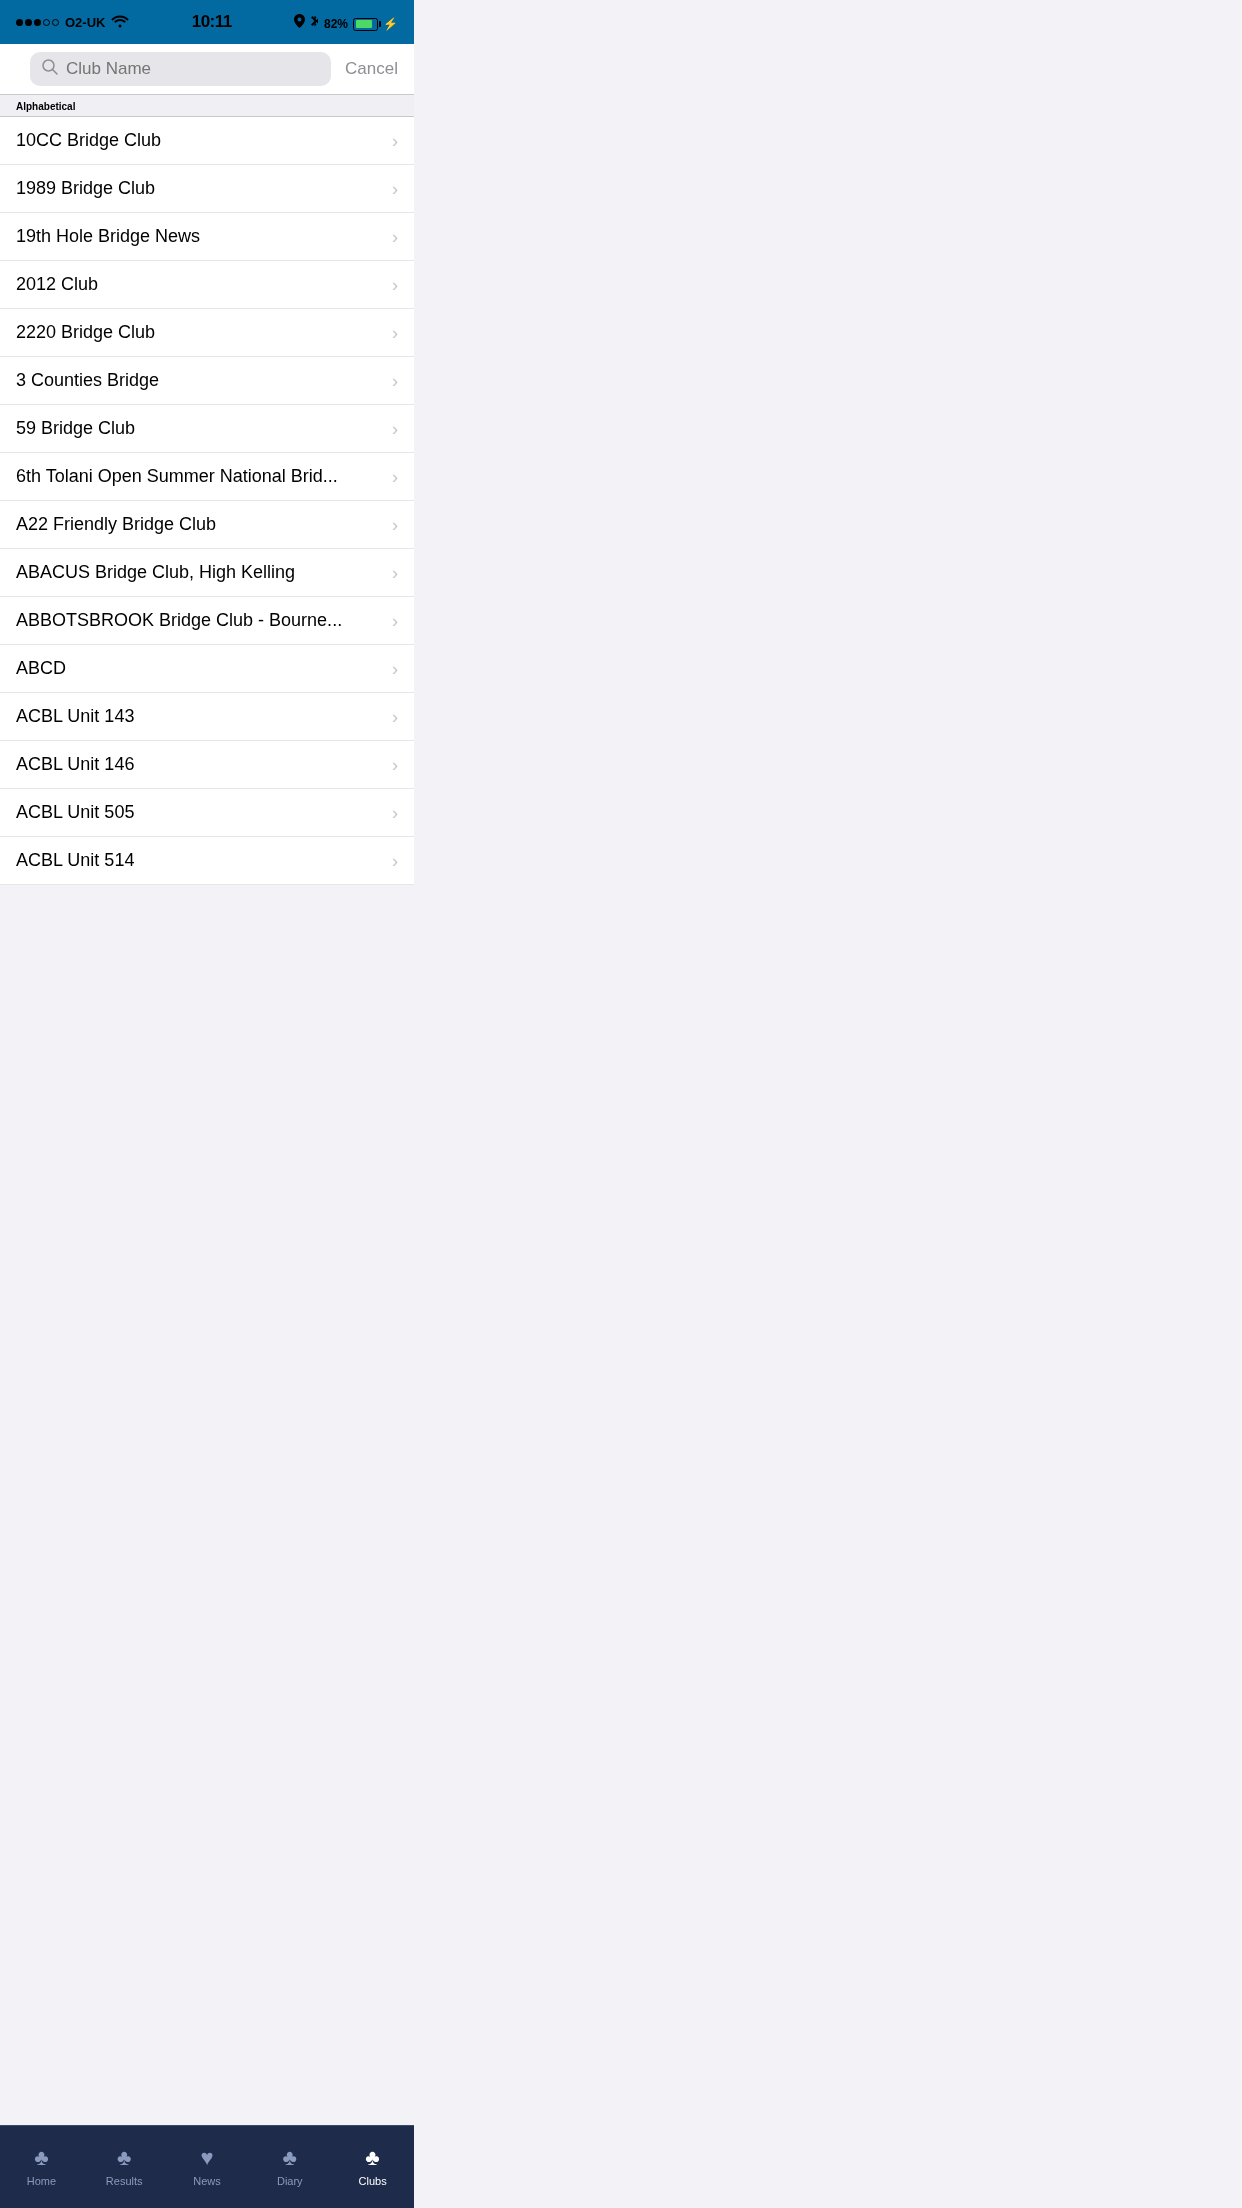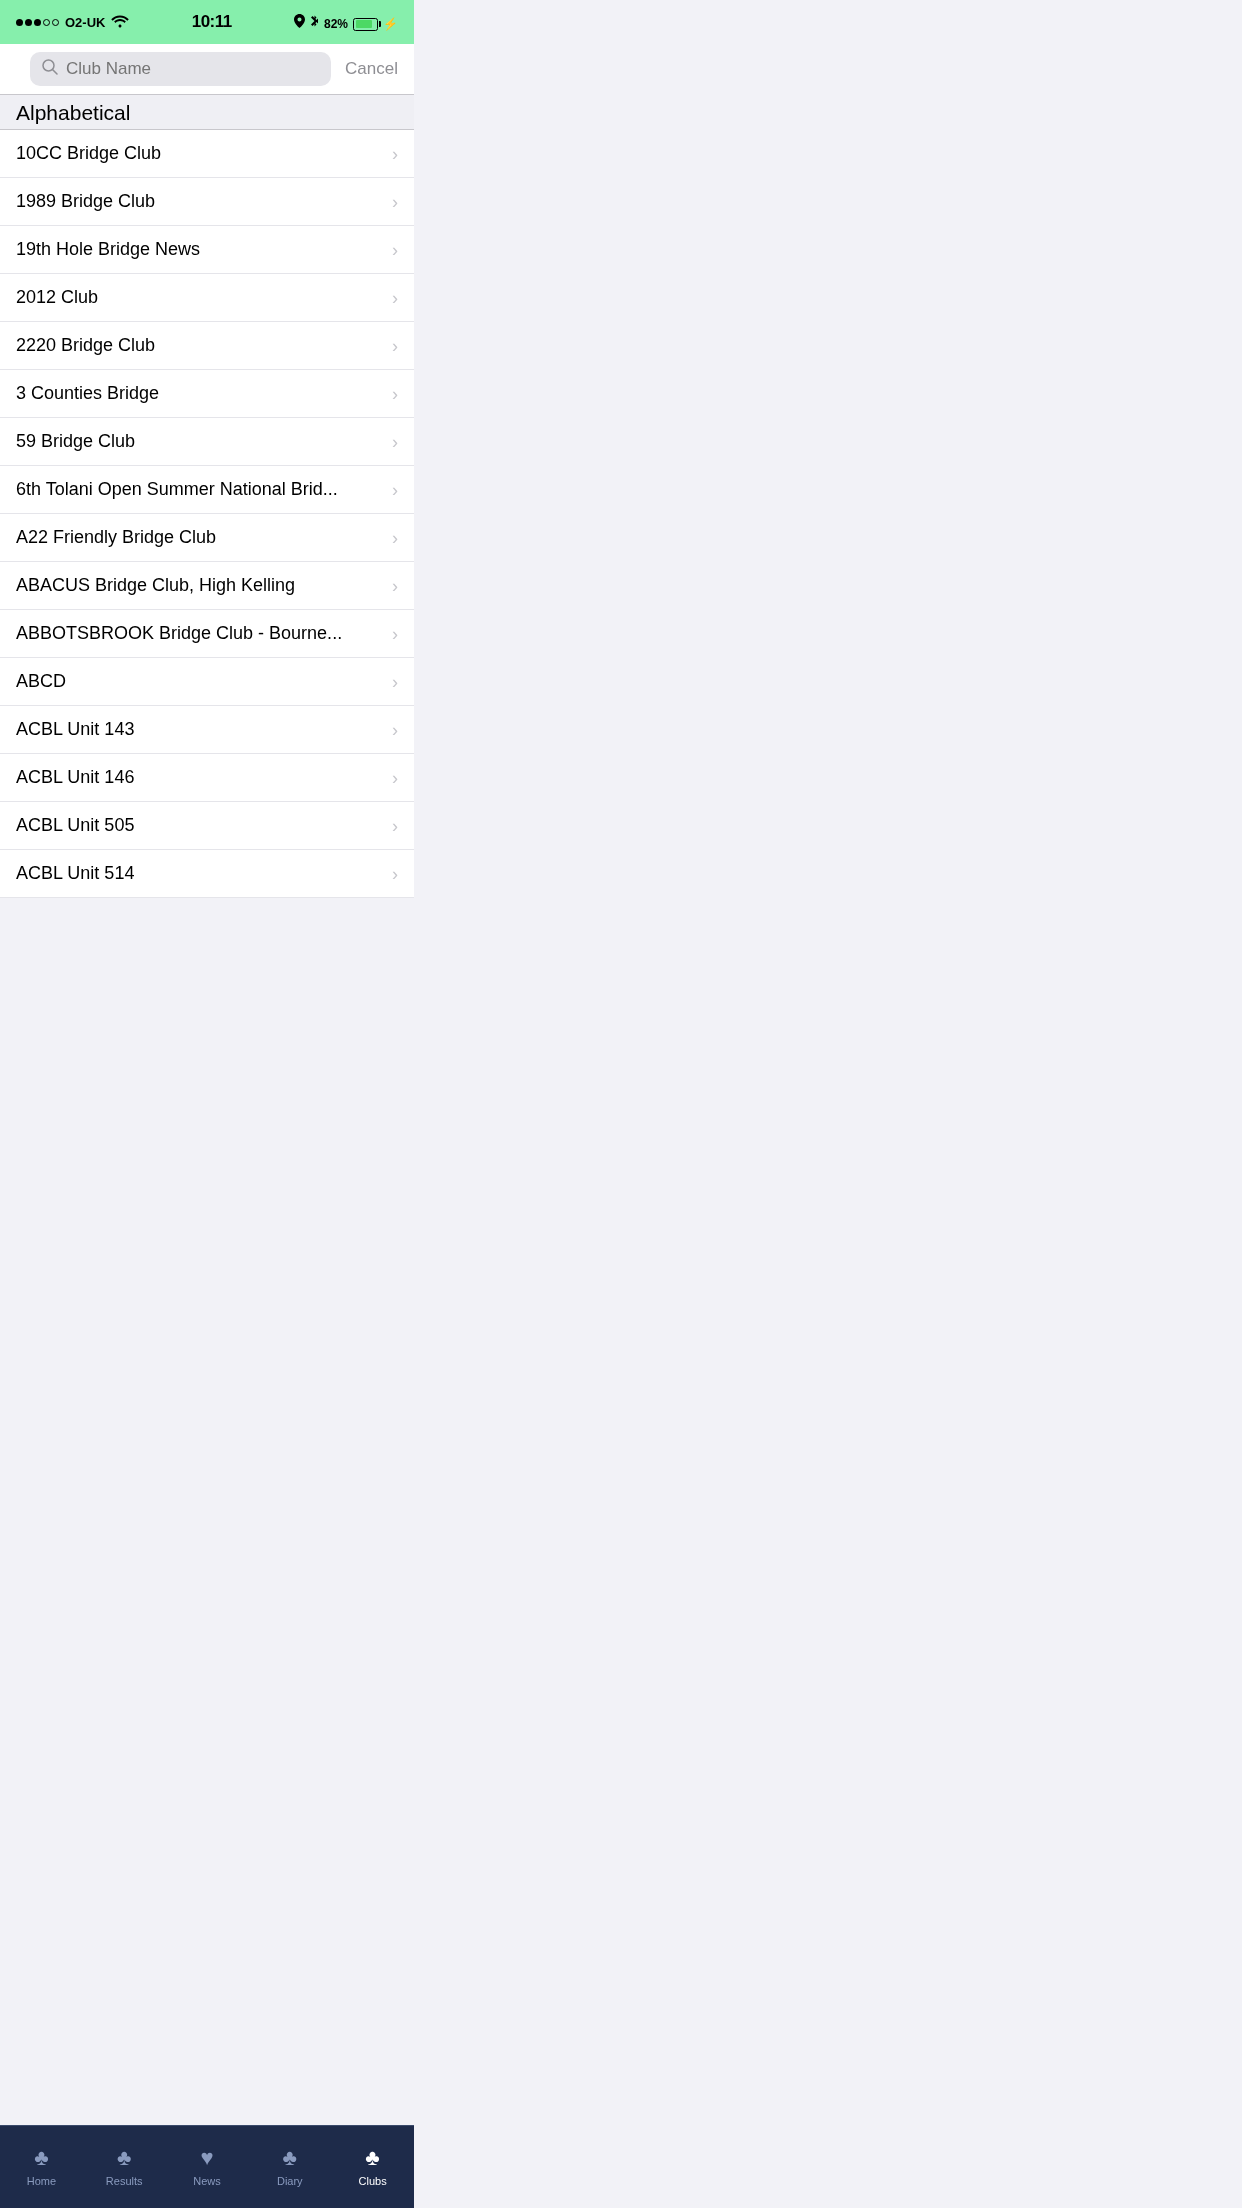--- a/index.html
+++ b/index.html
@@ -14,21 +14,21 @@
       width: 414px;
       min-height: 736px;
       background: #f2f2f7;
       font-family: -apple-system, 'Helvetica Neue', Arial, sans-serif;
       overflow-x: hidden;
       position: relative;
     }
 
     
     .status-bar {
-      background: #86efac;
+      background: #0369a1;
       height: 44px;
       display: flex;
       align-items: center;
       justify-content: space-between;
       padding: 0 16px;
       font-size: 13px;
       font-weight: 600;
     }
 
     .status-left {
@@ -156,22 +156,22 @@
       font-size: 17px;
       cursor: pointer;
       padding: 0 4px;
       white-space: nowrap;
     }
 
     
     .section-header {
       background: #efeff4;
       padding: 6px 16px 4px;
-      font-size: 21px;
-      font-weight: 400;
+      font-size: 10px;
+      font-weight: 700;
       color: #000;
       border-bottom: 1px solid #c8c7cc;
     }
 
     
     .club-list {
       background: #ffffff;
     }
 
     .club-item {

